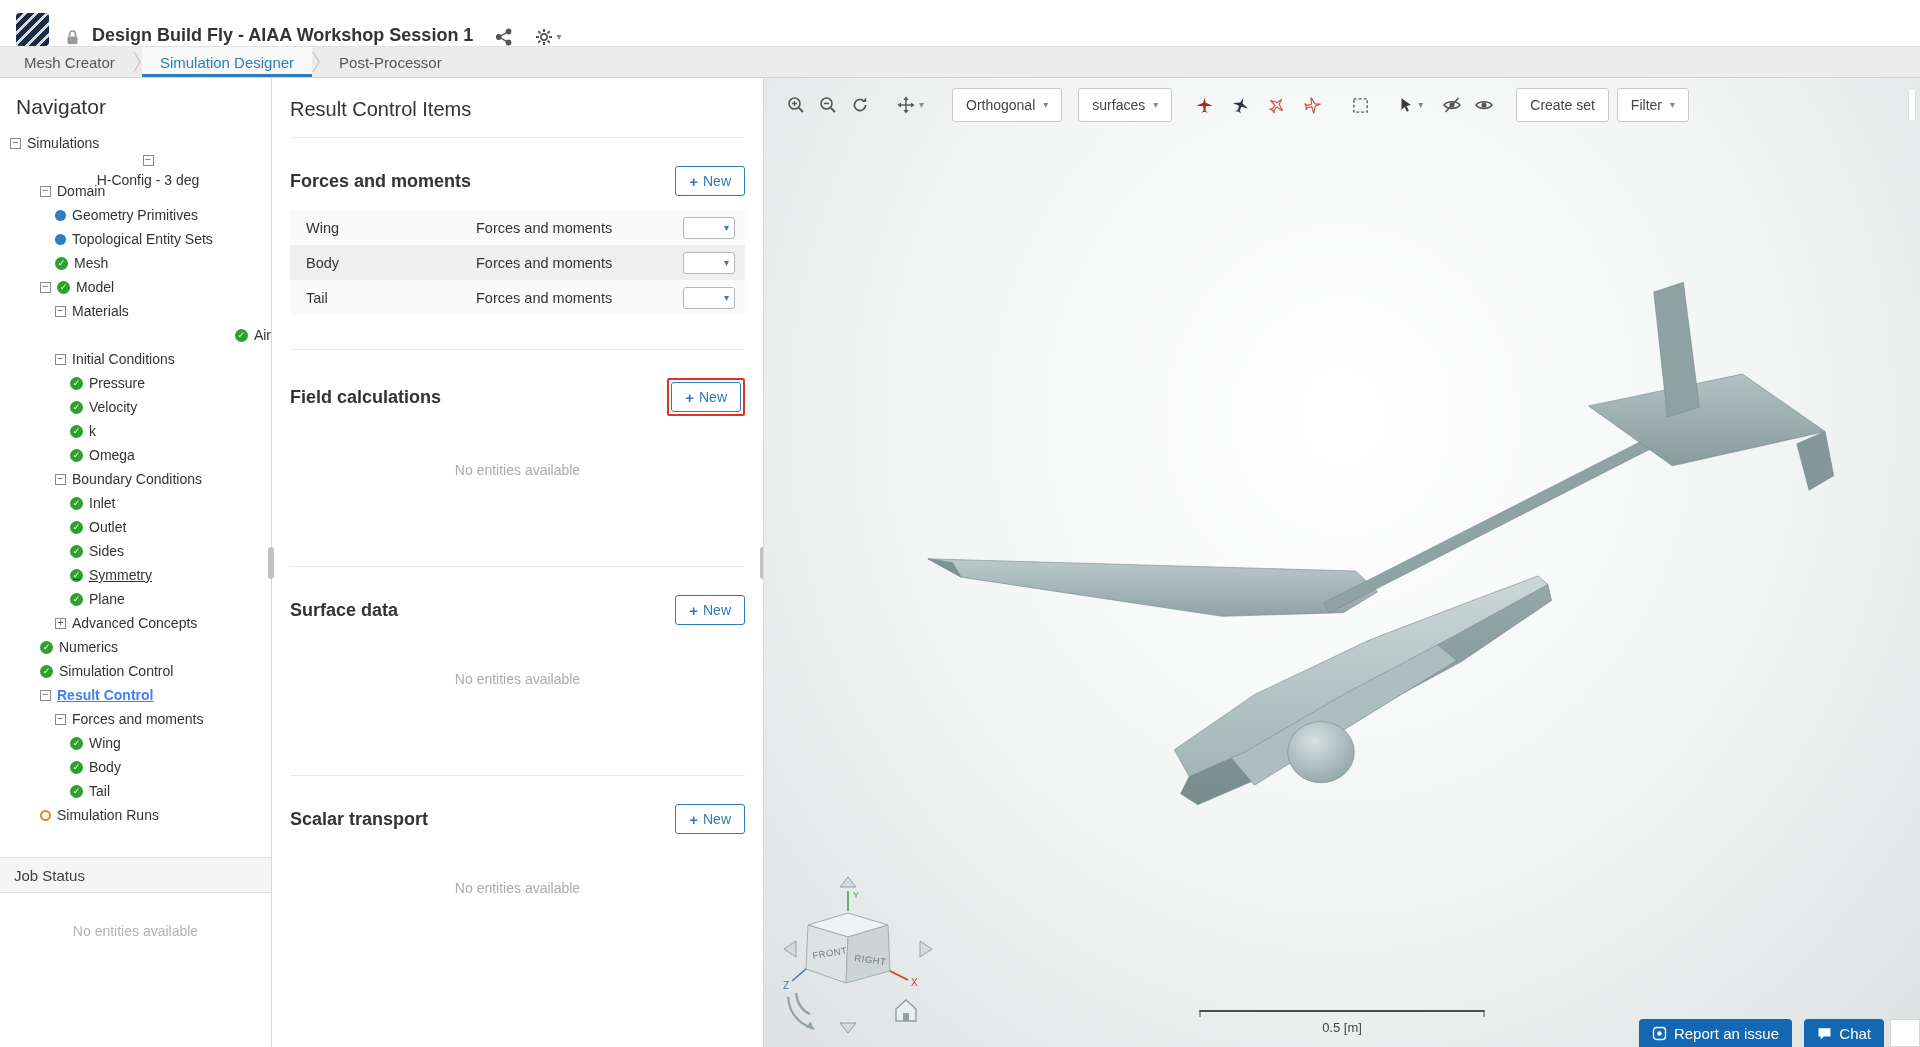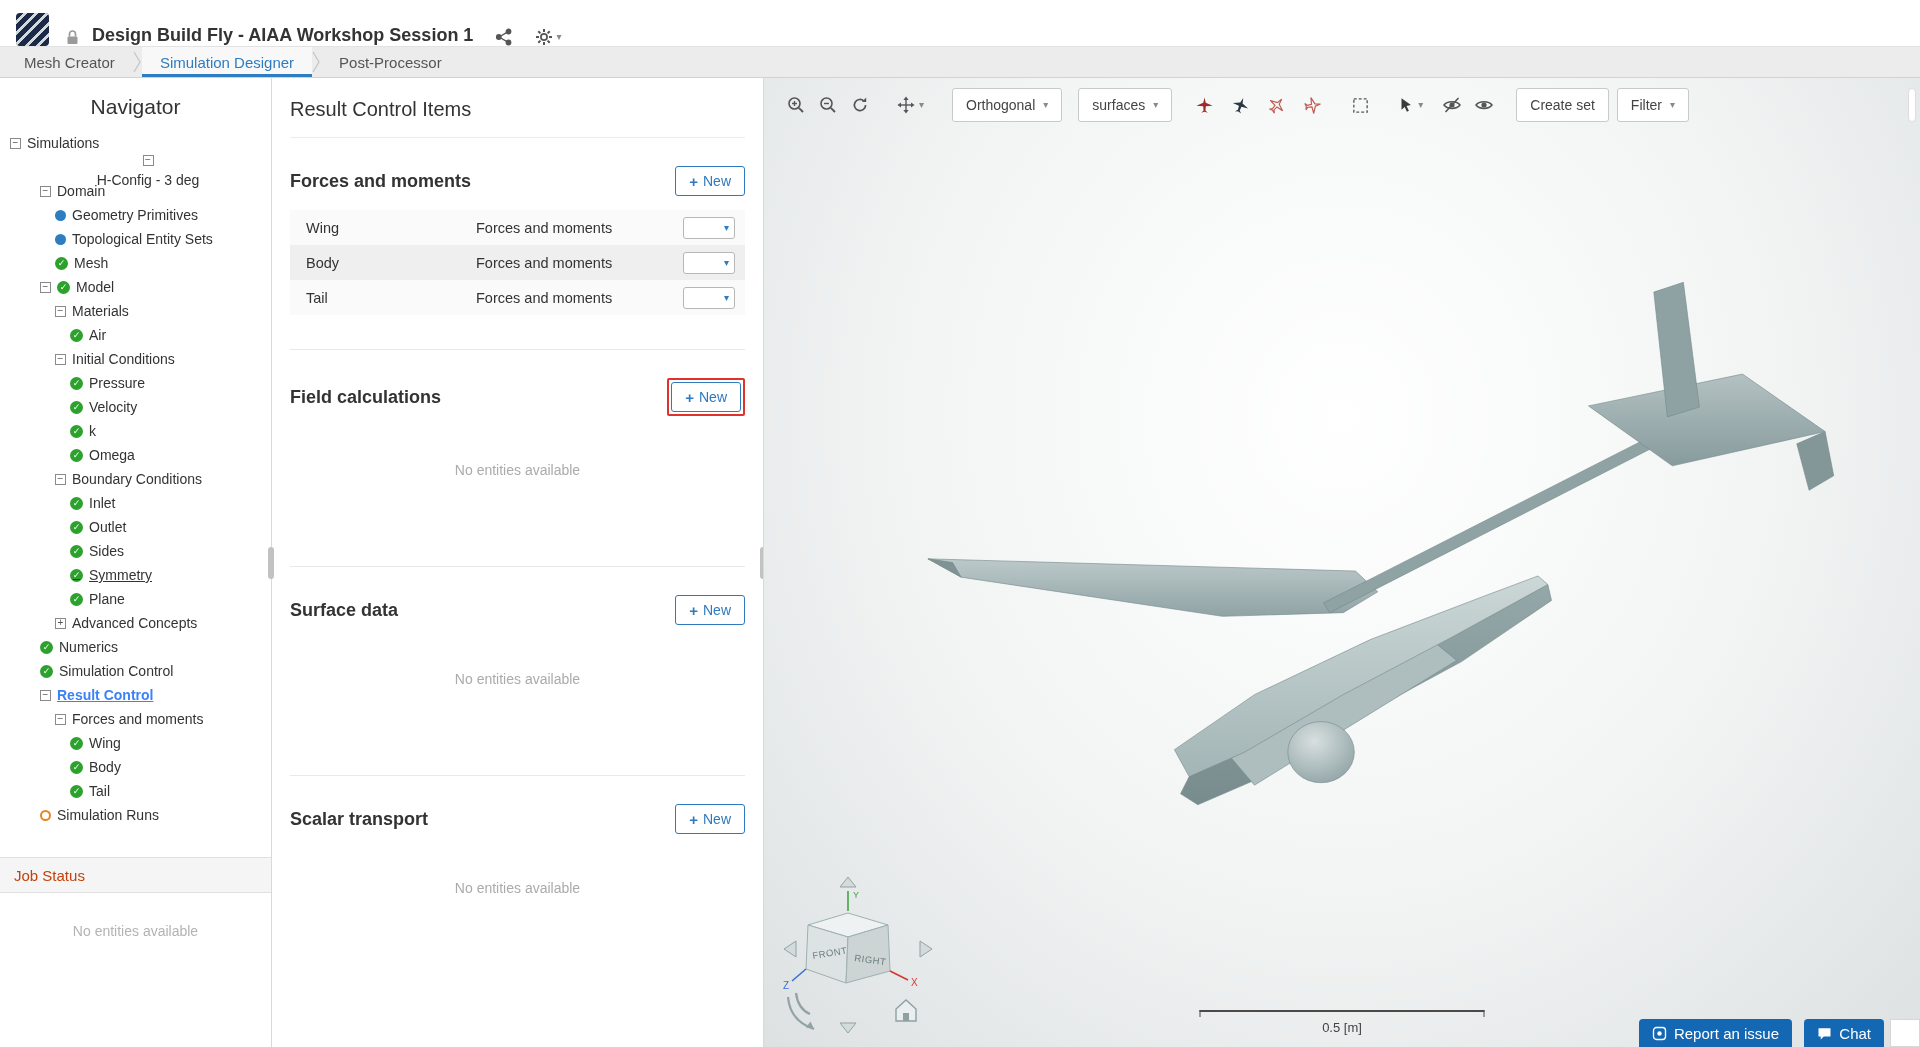--- a/index.html
+++ b/index.html
@@ -29,35 +29,35 @@
   .tabbar { height:31px; background:#ececec; border-bottom:1px solid #d2d2d2; display:flex; align-items:stretch; padding-left:6px; position:relative; z-index:19;}
   .tab { padding:0 18px; display:flex; align-items:center; font-size:15px; color:#555; cursor:pointer; }
   .tab.active { background:#f8f8f8; color:#2e7cc1; box-shadow:inset 0 -3px 0 #2e7cc1; }
   .tab-sep { align-self:center; }
 
   
   .main { display:flex; height:969px; }
 
   
   .navigator { flex:0 0 272px; border-right:1px solid #d9d9d9; display:flex; flex-direction:column; position:relative; background:#fff; }
-  .nav-title { font-size:21px; color:#333; padding:17px 16px 12px;text-align:center; }
+  .nav-title { font-size:21px; color:#333; padding:17px 16px 12px; }
   .tree { flex:1; overflow:hidden; font-size:14px; }
   .tree-row { display:flex; align-items:center; height:24px; gap:6px; cursor:pointer; white-space:nowrap; }
   .tree-label.selected { color:#3b82f6; font-weight:bold; text-decoration:underline; }
   .tbox { width:11px; height:11px; border:1px solid #8a8a8a; background:#fff; display:inline-flex;
           align-items:center; justify-content:center; font-size:10px; line-height:1; color:#555; flex:0 0 auto; }
   .tbox.minus::before { content:'\2212'; margin-top:-1px; }
   .tbox.plus::before  { content:'+'; margin-top:-1px; }
   .tcheck { width:13px; height:13px; border-radius:50%; background:#2ba22b; color:#fff; display:inline-flex;
             align-items:center; justify-content:center; font-size:9px; flex:0 0 auto; }
   .tcheck::before { content:'\2713'; }
   .tdot { width:11px; height:11px; border-radius:50%; background:#2d7dbf; flex:0 0 auto; }
   .tpending { width:11px; height:11px; border-radius:50%; border:2px solid #e8861a; background:#fff; flex:0 0 auto; }
   .job-header { border-top:1px solid #e0e0e0; border-bottom:1px solid #e0e0e0; background:#f5f5f5;
-                height:36px; display:flex; align-items:center; padding:0 14px; color:#c2410c; font-size:15px; }
+                height:36px; display:flex; align-items:center; padding:0 14px; color:#404040; font-size:15px; }
   .job-empty { height:154px; background:#fff; text-align:center; color:#b3b3b3; font-size:14px; padding-top:30px; }
   .resize-handle { position:absolute; top:50%; margin-top:-16px; right:-3px; width:6px; height:32px;
                    background:#c2c2c2; border-radius:3px; z-index:6; cursor:col-resize; }
 
   
   .result-panel { flex:0 0 492px; border-right:1px solid #d9d9d9; background:#fff; padding:0 18px; position:relative; overflow:hidden; }
   .panel-title { font-size:20px; color:#333; padding:20px 0 16px; border-bottom:1px solid #ececec; }
   .section-header { display:flex; justify-content:space-between; align-items:center; margin-top:28px; }
   .section-title { font-size:18px; font-weight:bold; color:#333; }
   .btn-new { display:inline-flex; align-items:center; gap:5px; padding:6px 13px; background:#fff;
@@ -208,21 +208,21 @@
         </div>
         <div class="tree-row" style="padding-left: 40px;">
           <span class="tbox minus"></span>
           <span class="tcheck"></span>
           <span class="tree-label">Model</span>
         </div>
         <div class="tree-row" style="padding-left: 55px;">
           <span class="tbox minus"></span>
           <span class="tree-label">Materials</span>
         </div>
-        <div class="tree-row" style="padding-left: 70px;">
+        <div class="tree-row" style="padding-left: 70px; justify-content: flex-end;">
           <span class="tcheck"></span>
           <span class="tree-label">Air</span>
         </div>
         <div class="tree-row" style="padding-left: 55px;">
           <span class="tbox minus"></span>
           <span class="tree-label">Initial Conditions</span>
         </div>
         <div class="tree-row" style="padding-left: 70px;">
           <span class="tcheck"></span>
           <span class="tree-label">Pressure</span>

